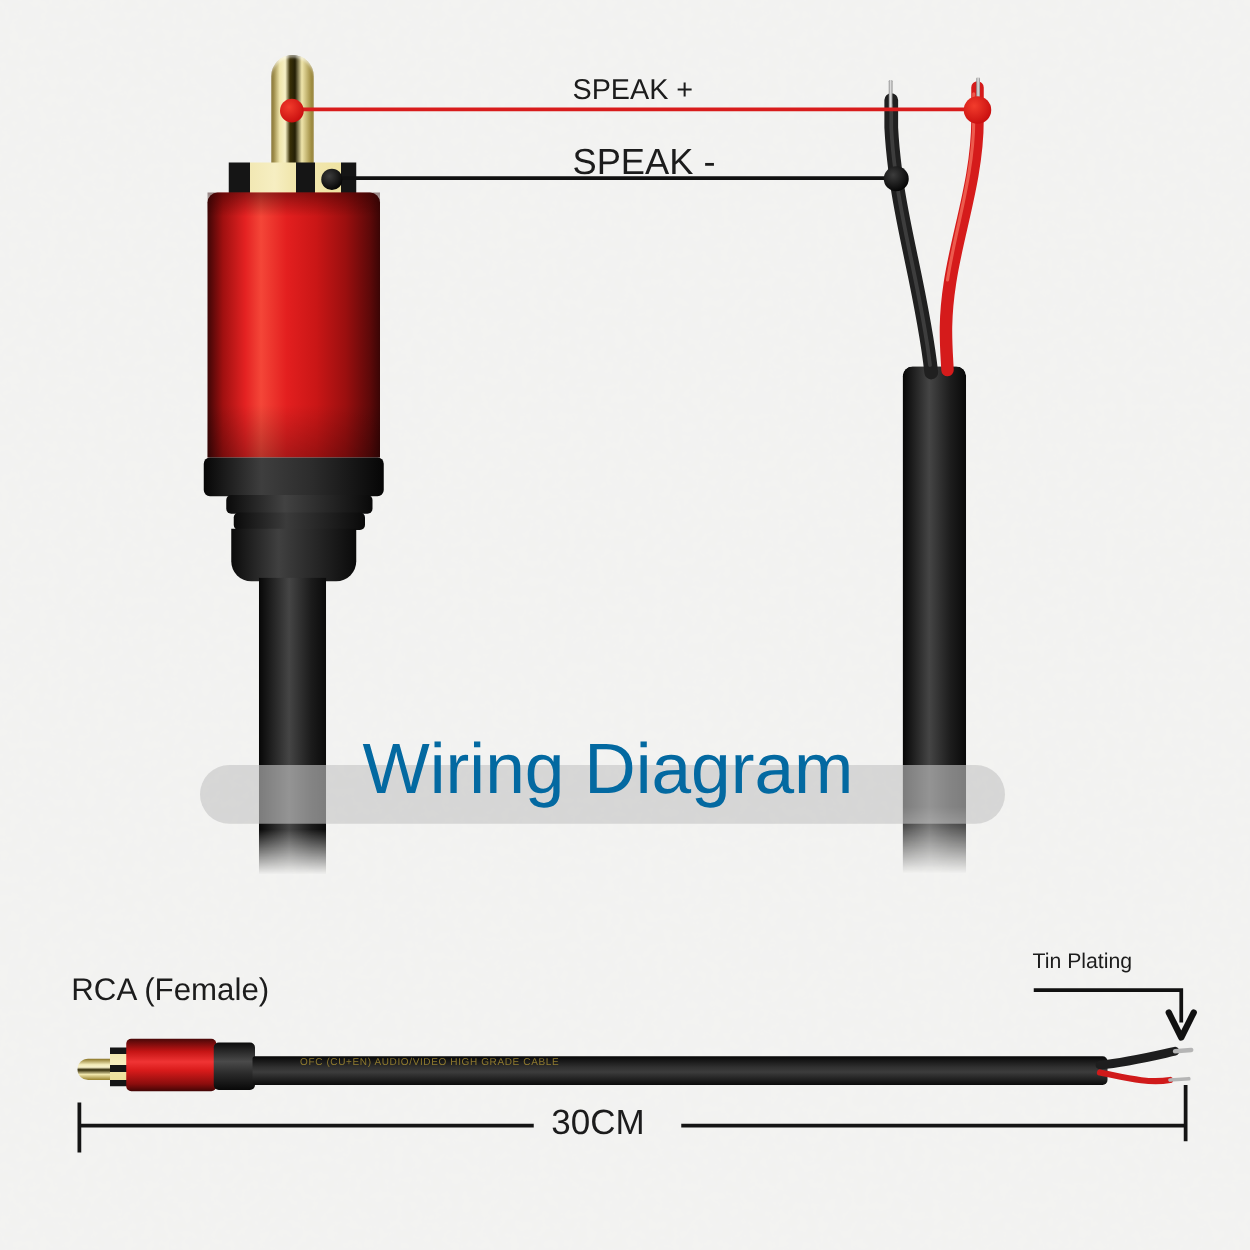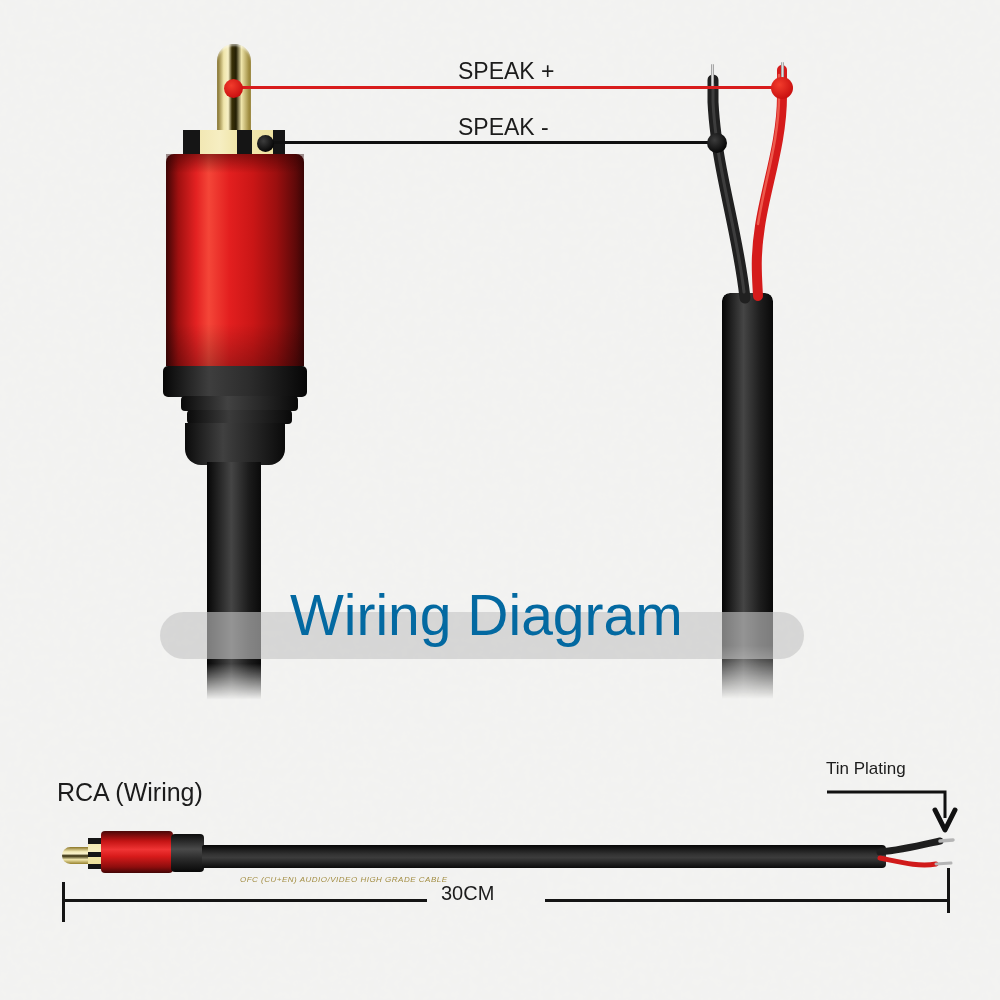--- a/index.html
+++ b/index.html
@@ -73,21 +73,21 @@
   .line-minus{left:272px;top:141px;width:446px;background:#101010;}
   .dot{border-radius:50%;z-index:6;}
   .dot-red{background:radial-gradient(circle at 38% 35%,#f23c2c,#c90f0f 75%);}
   .dot-black{background:radial-gradient(circle at 38% 35%,#3c3c3c,#050505 75%);}
   .dot-pin{left:224px;top:79px;width:19px;height:19px;}
   .dot-jplus{left:771px;top:77px;width:22px;height:22px;}
   .dot-flange{left:257px;top:135px;width:17px;height:17px;}
   .dot-jminus{left:707px;top:133px;width:20px;height:20px;}
   .lbl{z-index:8;white-space:nowrap;}
   .lbl-speak-plus{left:458px;top:58px;font-size:23px;}
-  .lbl-speak-minus{left:458px;top:114px;font-size:23px;}
+  .lbl-speak-minus{left:458px;top:114px;font-size:29px;}
 
   
   .banner{
     left:160px;top:612px;width:644px;height:47px;border-radius:24px;
     background:rgba(197,197,197,.62);z-index:7;
   }
   .title{left:290px;top:582px;font-size:57px;letter-spacing:0;z-index:8;color:#0369a1;}
 
   
   .lbl-rca{left:57px;top:778px;font-size:25px;}
@@ -106,31 +106,31 @@
   }
   .collar-h{
     left:171px;top:834px;width:33px;height:38px;z-index:2;border-radius:4px;
     background:linear-gradient(180deg,#0c0c0c 0%,#4a4a4a 40%,#2a2a2a 66%,#080808 100%);
   }
   .cable-bottom{
     left:202px;top:845px;width:684px;height:23px;z-index:2;border-radius:2px 4px 4px 2px;
     background:linear-gradient(180deg,#060606 0%,#323232 40%,#3c3c3c 55%,#0b0b0b 100%);
   }
   .cable-print{
-    left:240px;top:875px;z-index:3;font-size:8px;letter-spacing:.5px;
-    color:#9a8330;opacity:.9;white-space:nowrap;font-style:italic;
+    left:240px;top:845px;z-index:3;font-size:8px;letter-spacing:.5px;
+    color:#9a8330;opacity:.9;white-space:nowrap;
   }
   
   .tick{width:3px;background:#141414;z-index:5;}
   .tick-left{left:62px;top:882px;height:40px;}
   .tick-right{left:947px;top:868px;height:45px;}
   .dim-seg{height:3px;background:#141414;z-index:5;}
   .dim-seg1{left:63px;top:899px;width:364px;}
   .dim-seg2{left:545px;top:899px;width:404px;}
-  .lbl-30cm{left:441px;top:882px;font-size:20px;}
+  .lbl-30cm{left:441px;top:882px;font-size:28px;}
 </style>
 </head>
 <body>
 
 <div class="stage">
 
   <svg class="texture" width="1000" height="1000" aria-hidden="true">
     <filter id="paperF">
       <feTurbulence type="fractalNoise" baseFrequency="0.13" numOctaves="3" seed="7" result="n"></feTurbulence>
       <feColorMatrix in="n" type="matrix" values="0 0 0 0 0.88  0 0 0 0 0.88  0 0 0 0 0.87  0 0 0 0.5 0.5"></feColorMatrix>
@@ -177,21 +177,21 @@
   <div class="abs dot dot-red  dot-jplus"></div>
   <div class="abs dot dot-black dot-flange"></div>
   <div class="abs dot dot-black dot-jminus"></div>
 
   <div class="abs lbl lbl-speak-plus">SPEAK +</div>
   <div class="abs lbl lbl-speak-minus">SPEAK -</div>
 
   <div class="abs banner"></div>
   <div class="abs lbl title">Wiring Diagram</div>
 
-  <div class="abs lbl lbl-rca">RCA (Wiring)</div>
+  <div class="abs lbl lbl-rca">RCA (Female)</div>
   <div class="abs lbl lbl-tin">Tin Plating</div>
 
   <div>
     <div class="abs pin-h"></div>
     <div class="abs flange-h"></div>
     <div class="abs barrel-h"></div>
     <div class="abs collar-h"></div>
     <div class="abs cable-bottom"></div>
     <div class="abs lbl cable-print">OFC (CU+EN) AUDIO/VIDEO HIGH GRADE CABLE</div>
   </div>

